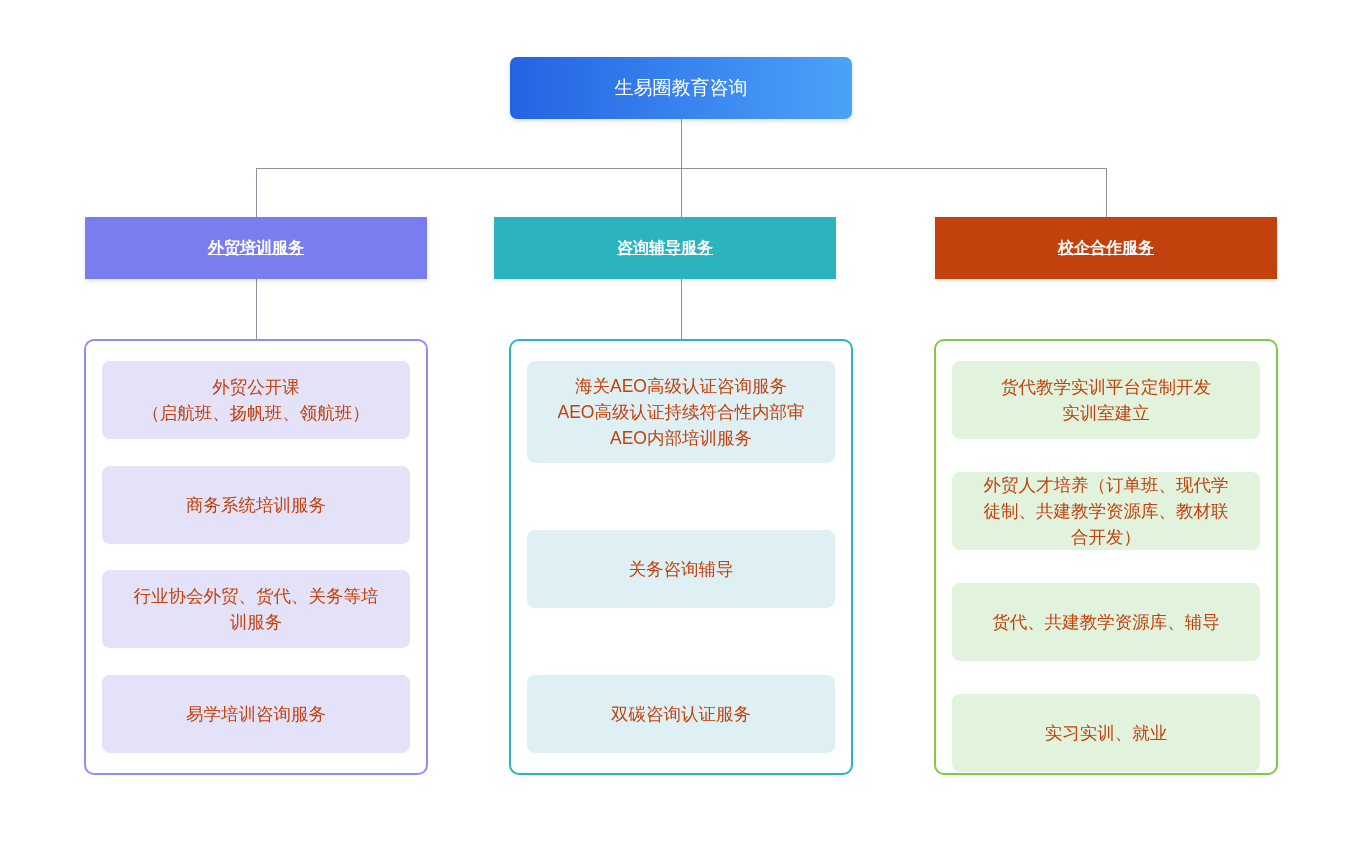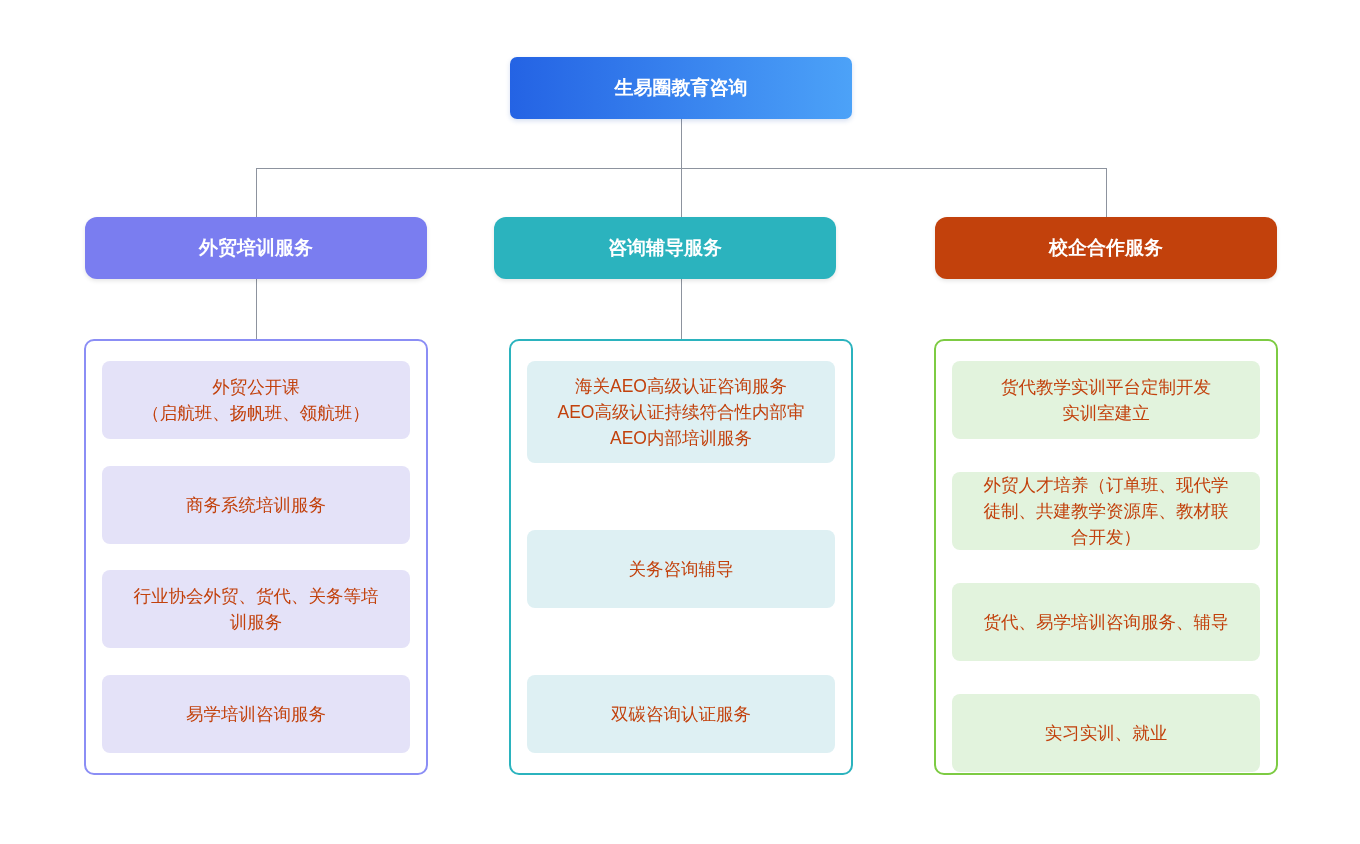--- a/index.html
+++ b/index.html
@@ -22,36 +22,37 @@
 
   
   .root-box {
     position: absolute;
     left: 510px; top: 57px;
     width: 342px; height: 62px;
     background: linear-gradient(90deg, #2463e4 0%, #4ca2f8 100%);
     border-radius: 7px;
     color: #ffffff;
     font-size: 19px;
-    font-weight: bold;
+    font-weight: normal;
     display: flex; align-items: center; justify-content: center;
     box-shadow: 0 2px 5px rgba(30, 80, 180, 0.18);
   }
 
   
   .branch-header {
     position: absolute;
     top: 217px;
     width: 342px; height: 62px;
-    border-radius: 12px;
+    border-radius: 0;
     color: #ffffff;
-    font-size: 19px;
+    font-size: 16px;
     font-weight: bold;
     display: flex; align-items: center; justify-content: center;
     box-shadow: 0 2px 4px rgba(0,0,0,0.10);
+    text-decoration: underline;
   }
   .branch-header.purple { left: 85px;  background: #7a7df0; }
   .branch-header.teal   { left: 494px; background: #2bb3be; }
   .branch-header.green  { left: 935px; background: #c2410c; }
 
   
   .branch-container {
     position: absolute;
     top: 339px;
     width: 344px; height: 436px;
@@ -117,17 +118,17 @@
     <div class="item">关务咨询辅导</div>
     <div class="item">双碳咨询认证服务</div>
   </div>
 
   <div class="branch-container green">
     <div class="item">货代教学实训平台定制开发
 实训室建立</div>
     <div class="item">外贸人才培养（订单班、现代学
 徒制、共建教学资源库、教材联
 合开发）</div>
-    <div class="item">货代、易学培训咨询服务、辅导</div>
+    <div class="item">货代、共建教学资源库、辅导</div>
     <div class="item">实习实训、就业</div>
   </div>
 
 </div>
 
 </body></html>

